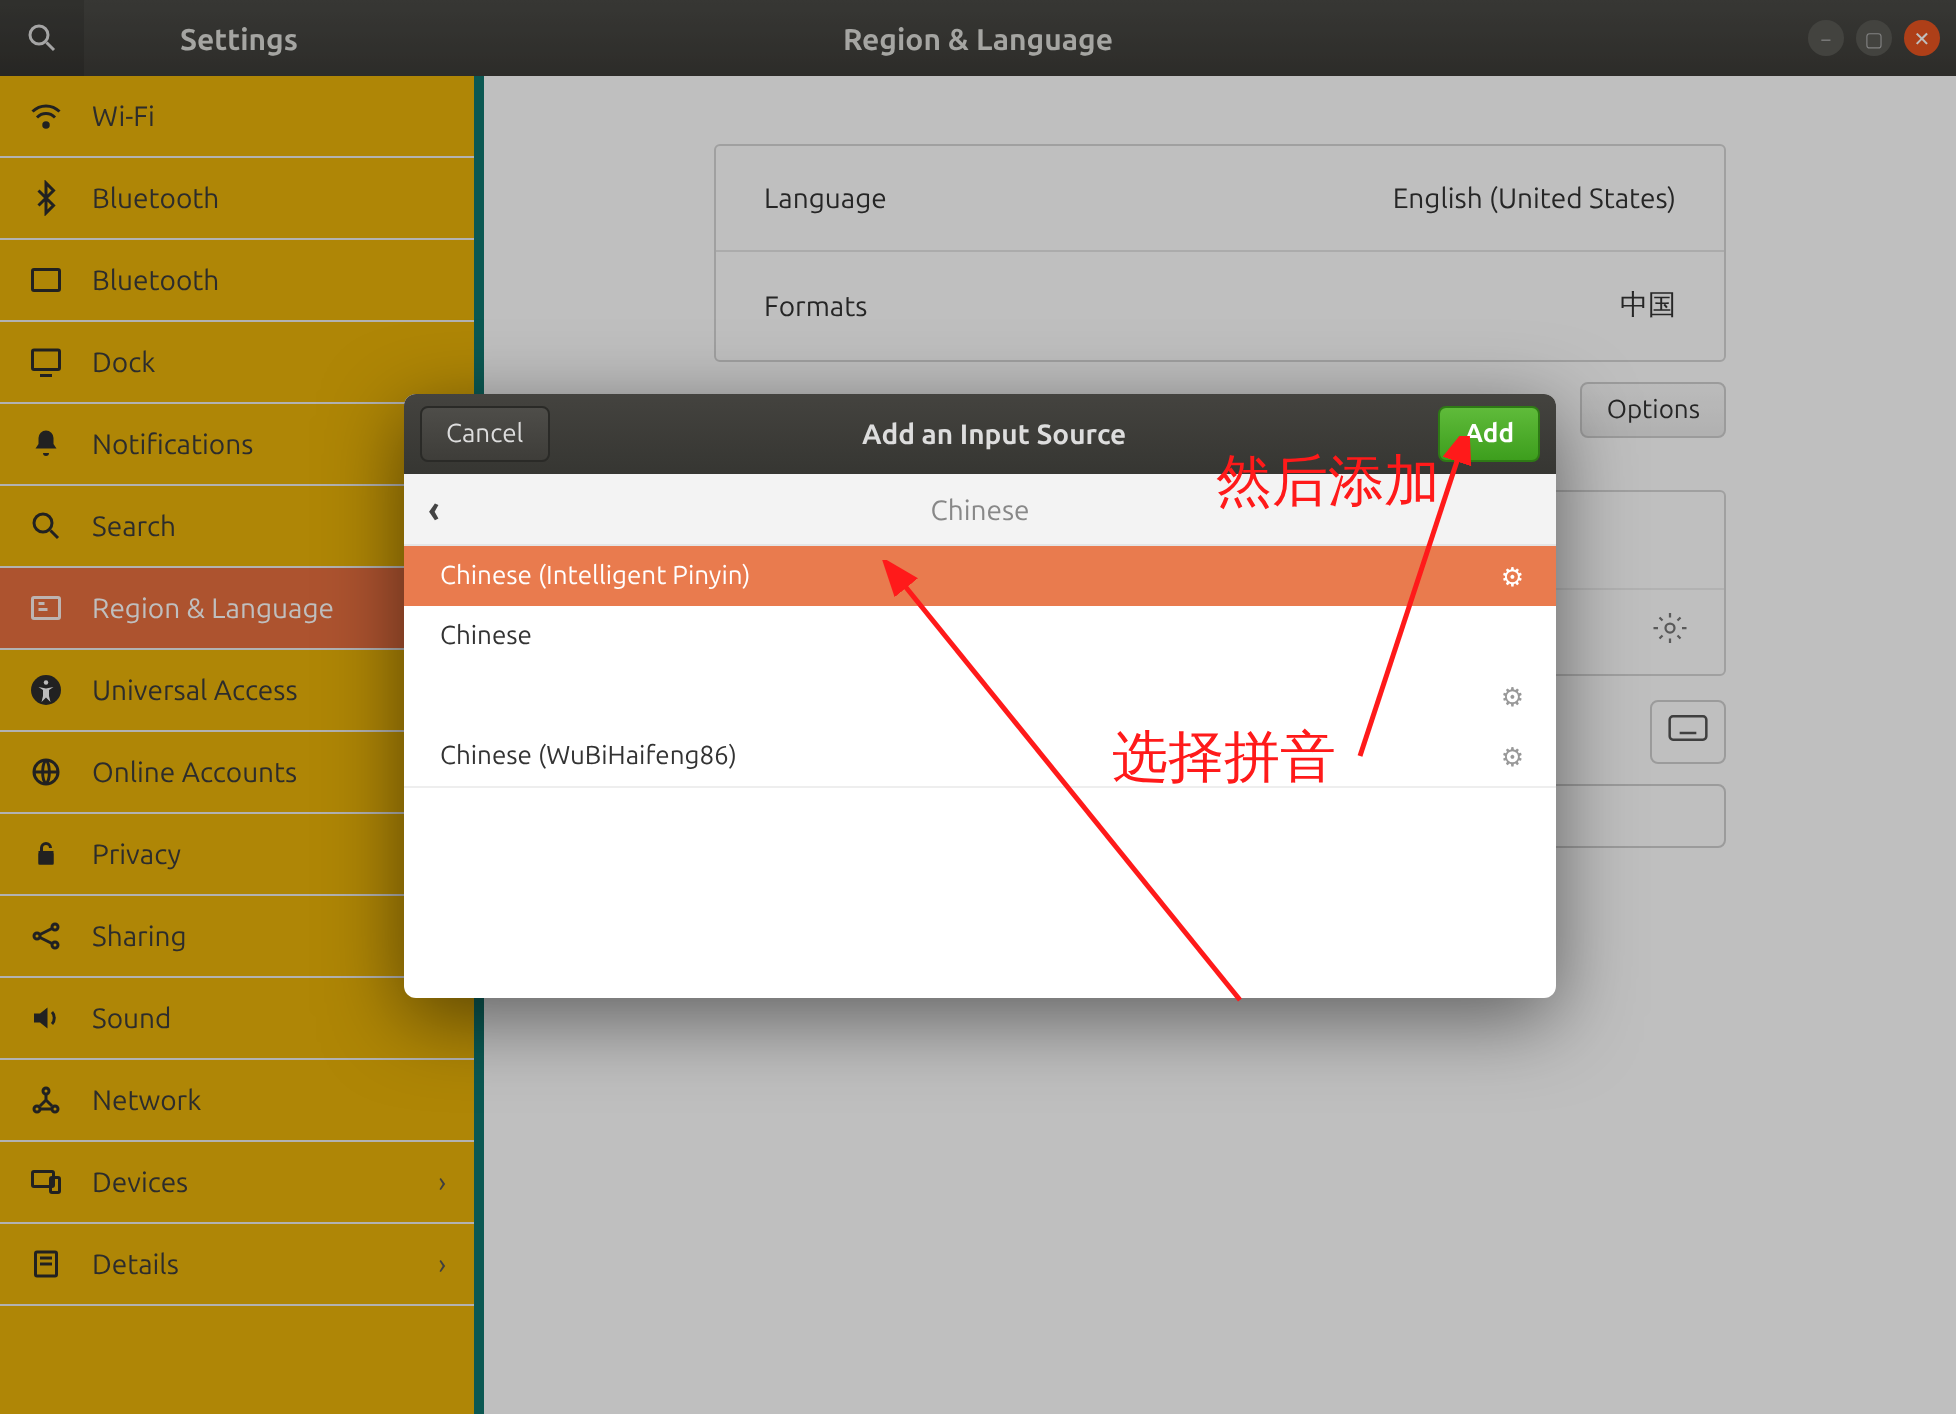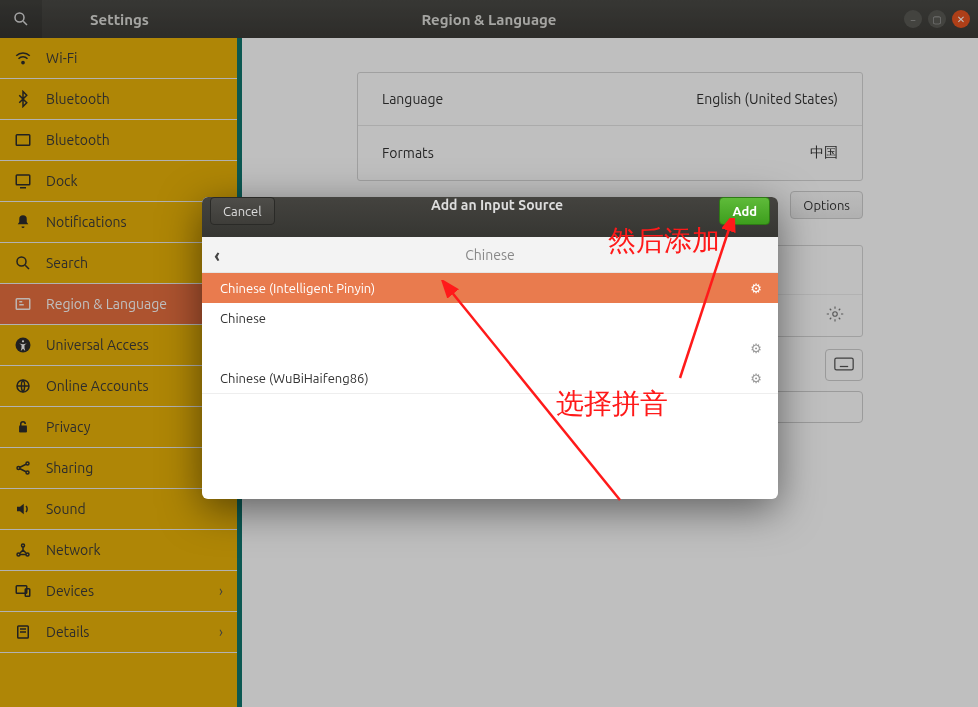--- a/index.html
+++ b/index.html
@@ -35,21 +35,21 @@
     .gear-btn { color:#777; }
 
     .kbd-btn { margin-top: 12px; border:1px solid #cfcfcf; border-radius:4px; padding:6px 8px; margin-left:auto; color:#555; }
     .remove-btn { margin-top: 10px; border:1px solid #cfcfcf; border-radius:4px; padding:6px 40px; color:#555; width: 506px; }
 
     
     .dim { position:absolute; inset:0; background: rgba(0,0,0,0.25); pointer-events:none; }
 
     
     .dialog { position:absolute; left:202px; top:197px; width:576px; background:#fff; border-radius:6px; box-shadow: 0 10px 40px rgba(0,0,0,0.5); overflow:hidden; z-index:10; }
-    .dialog-header { height:40px; background: linear-gradient(#44433f,#363632); display:flex; align-items:flex-start; justify-content:space-between; padding:0 8px; }
+    .dialog-header { height:40px; background: linear-gradient(#44433f,#363632); display:flex; align-items:center; justify-content:space-between; padding:0 8px; }
     .dlg-btn { height:28px; border-radius:4px; padding: 0 12px; font-size:13px; display:flex; align-items:center; }
     .dlg-cancel { background: linear-gradient(#4e4d49,#3e3d39); border:1px solid #2a2a27; color:#ddd; }
     .dlg-add { background: linear-gradient(#5fbb3a,#3d9e1d); border:1px solid #2e7a15; color:#fff; font-weight:600; }
     .dlg-title { color:#ddd; font-weight:700; font-size:14px; }
     .dialog-sub { height:36px; background:#f3f3f3; border-bottom:1px solid #e5e5e5; display:flex; align-items:center; position:relative; }
     .back-btn { width:30px; display:flex; justify-content:center; color:#444; font-size:18px; font-weight:bold;}
     .sub-title { position:absolute; left:50%; transform:translateX(-50%); color:#888; font-size:14px; }
     .dlg-list { }
     .dlg-item { height:30px; display:flex; align-items:center; padding:0 18px; font-size:13px; color:#333; position:relative; }
     .dlg-item.selected { background:#e97b4e; color:#fff; }
@@ -302,21 +302,21 @@
     </div>
     <div class="dlg-item">
       <span>Chinese (WuBiHaifeng86)</span>
       <span class="gear">⚙</span>
     </div>
     <div class="dlg-blank"></div>
   </div>
 </div>
 
 <div class="anno" style="left:608px; top:222px;">然后添加</div>
-<div class="anno" style="left:556px; top:385px;">选择拼音</div>
+<div class="anno" style="left:556px; top:360px;">选择拼音</div>
 
 <svg class="arrow" style="left:440px; top:280px;" width="190" height="230">
   <defs>
       <marker id="ah1" markerWidth="10" markerHeight="10" refX="2" refY="3" orient="auto">
         <path d="M0,0 L0,6 L8,3 z" fill="#ff1a1a"></path>
       </marker>
     </defs>
   <line x1="180" y1="220" x2="10" y2="10" stroke="#ff1a1a" stroke-width="2.5" marker-end="url(#ah1)"></line>
 </svg>
 <svg class="arrow" style="left:670px; top:218px;" width="80" height="170">

